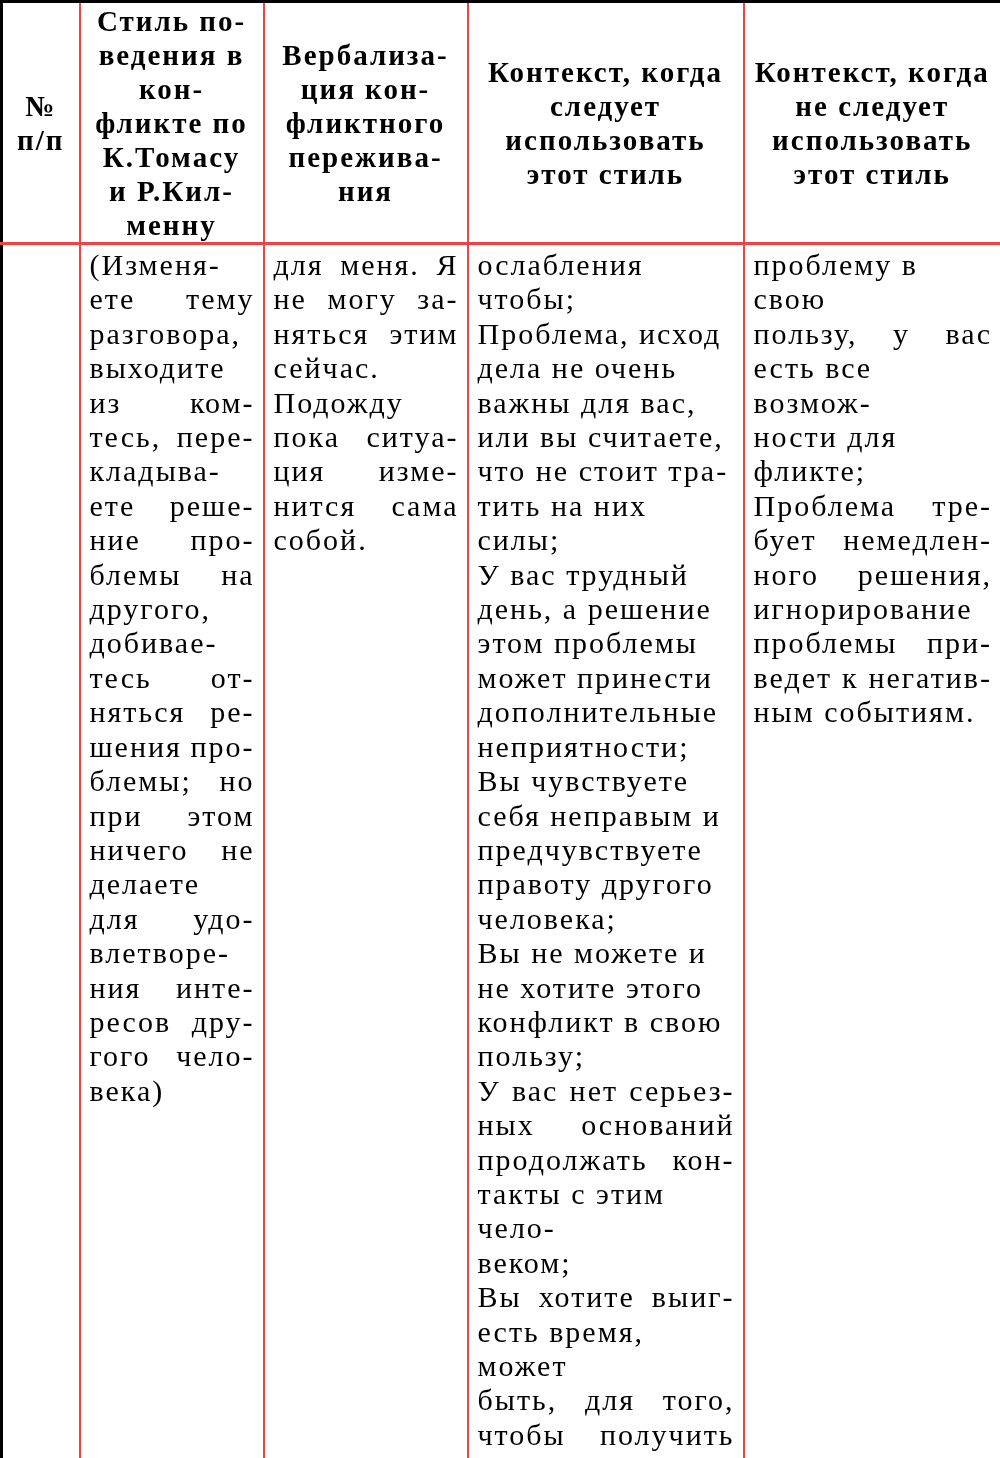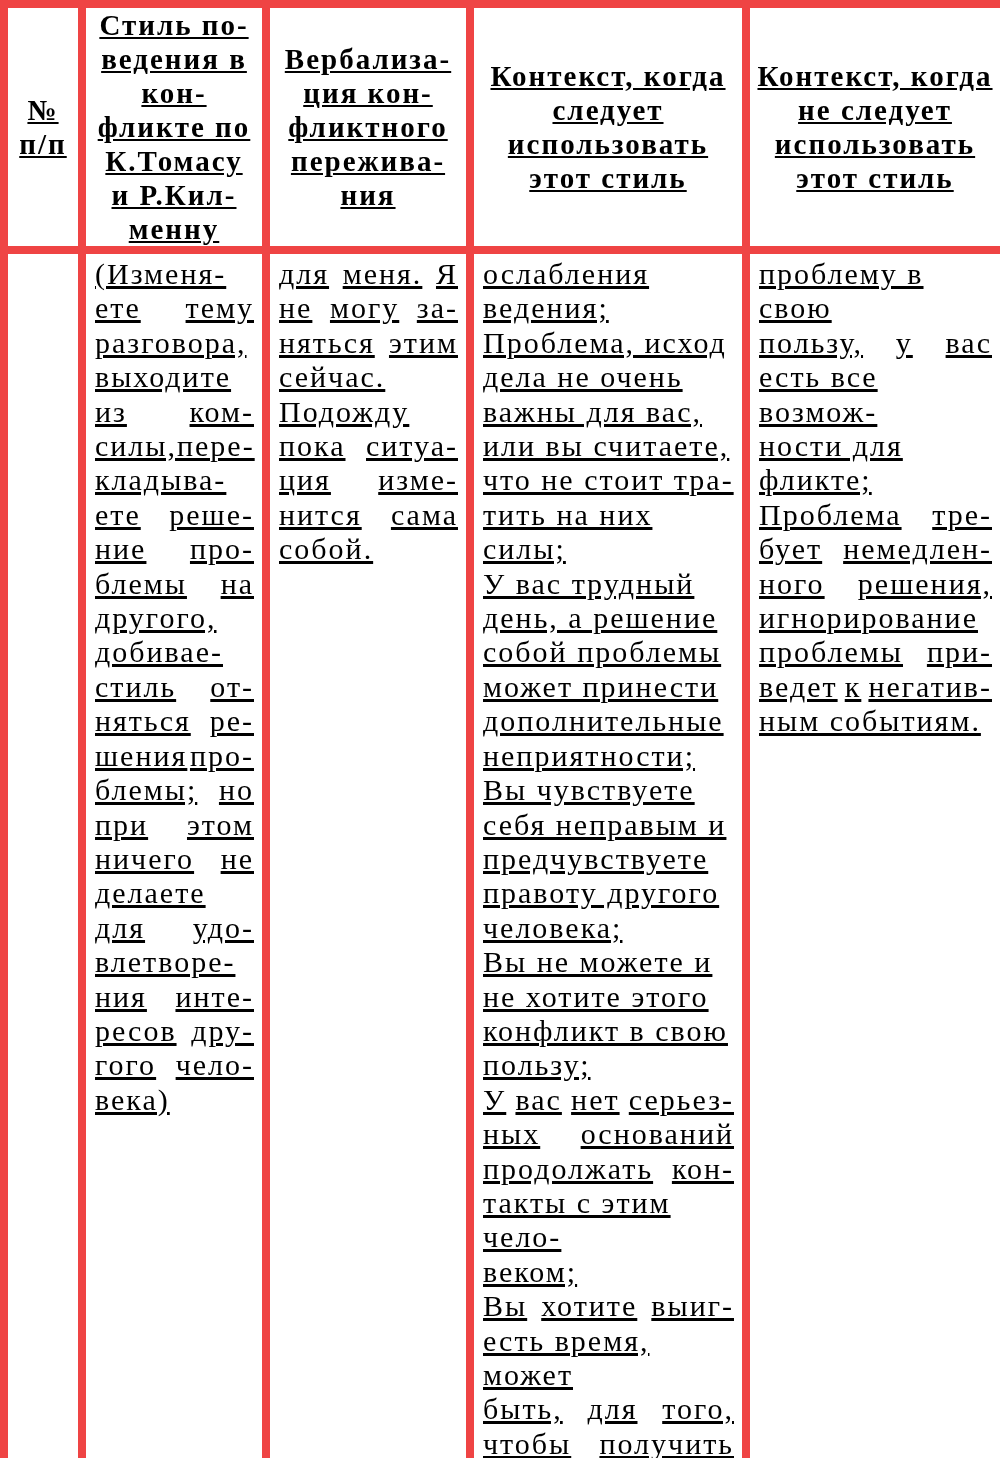--- a/index.html
+++ b/index.html
@@ -26,24 +26,23 @@
     border: 3px solid #000000;
     border-bottom-width: 6px;
   }
   col.c1 { width: 78px; }
   col.c2 { width: 184px; }
   col.c3 { width: 204px; }
   col.c4 { width: 276px; }
   col.c5 { width: 258px; }
 
   th, td {
-    border: 8px solid #ef4444;
+    border: 2px solid #ef4444;
     padding: 0;
     overflow: hidden;
-    text-decoration: underline;
   }
   tr.hdr { height: 242px; }
   th {
     border-bottom-width: 3px;
     vertical-align: middle;
     text-align: center;
     font-weight: bold;
     font-size: 29px;
     line-height: 34px;
     letter-spacing: 2px;
@@ -108,40 +107,40 @@
               <span>ете</span>
               <span>тему</span>
             </div>
             <div class="ln">разговора,</div>
             <div class="ln">выходите</div>
             <div class="ln j">
               <span>из</span>
               <span>ком-</span>
             </div>
             <div class="ln j">
-              <span>силы,</span>
+              <span>тесь,</span>
               <span>пере-</span>
             </div>
             <div class="ln">кладыва-</div>
             <div class="ln j">
               <span>ете</span>
               <span>реше-</span>
             </div>
             <div class="ln j">
               <span>ние</span>
               <span>про-</span>
             </div>
             <div class="ln j">
               <span>блемы</span>
               <span>на</span>
             </div>
             <div class="ln">другого,</div>
             <div class="ln">добивае-</div>
             <div class="ln j">
-              <span>стиль</span>
+              <span>тесь</span>
               <span>от-</span>
             </div>
             <div class="ln j">
               <span>няться</span>
               <span>ре-</span>
             </div>
             <div class="ln j">
               <span>шения</span>
               <span>про-</span>
             </div>
@@ -203,30 +202,30 @@
               <span>изме-</span>
             </div>
             <div class="ln j">
               <span>нится</span>
               <span>сама</span>
             </div>
             <div class="ln">собой.</div>
           </td>
       <td>
             <div class="ln">ослабления</div>
-            <div class="ln">ведения;</div>
+            <div class="ln">чтобы;</div>
             <div class="ln">Проблема, исход</div>
             <div class="ln">дела не очень</div>
             <div class="ln">важны для вас,</div>
             <div class="ln">или вы считаете,</div>
             <div class="ln">что не стоит тра-</div>
             <div class="ln">тить на них силы;</div>
             <div class="ln">У вас трудный</div>
             <div class="ln">день, а решение</div>
-            <div class="ln">собой проблемы</div>
+            <div class="ln">этом проблемы</div>
             <div class="ln">может принести</div>
             <div class="ln">дополнительные</div>
             <div class="ln">неприятности;</div>
             <div class="ln">Вы чувствуете</div>
             <div class="ln">себя неправым и</div>
             <div class="ln">предчувствуете</div>
             <div class="ln">правоту другого</div>
             <div class="ln">человека;</div>
             <div class="ln">Вы не можете и</div>
             <div class="ln">не хотите этого</div>

